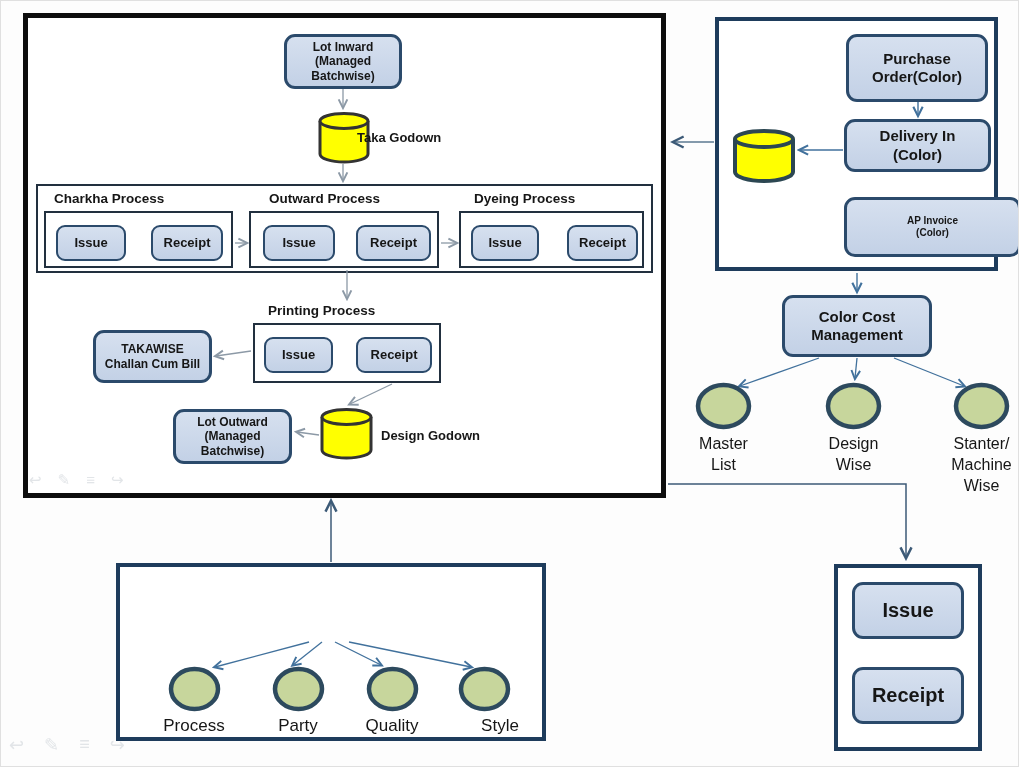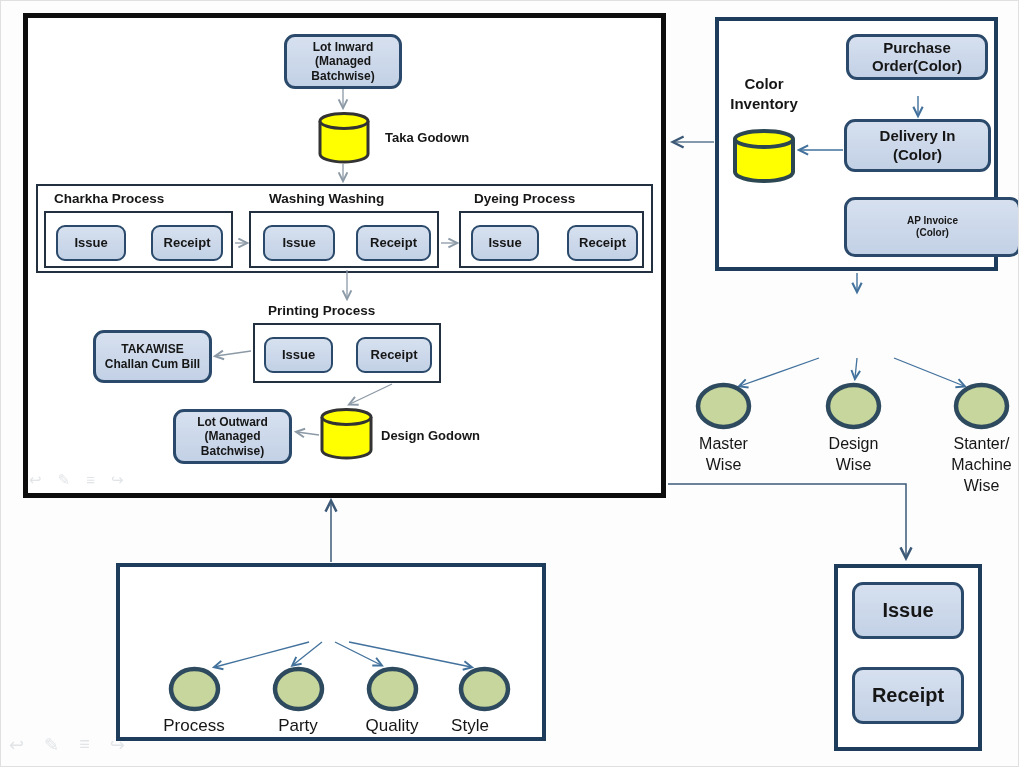--- a/index.html
+++ b/index.html
@@ -94,24 +94,24 @@
   <div class="abs node pre" style="left:283px; top:33px; width:118px; height:55px; font-size:12px;">Lot Inward
 (Managed
 Batchwise)</div>
 
   <div class="abs cyl" style="left:317px; top:110px; width:52px; height:53px;">
     <svg width="52" height="53" viewBox="0 0 52 53">
       <path d="M2,10 v33 a24,8 0 0 0 48,0 v-33" fill="#ffff00" stroke="#333333" stroke-width="3"></path>
       <ellipse cx="26" cy="10" rx="24" ry="7.5" fill="#ffff00" stroke="#333333" stroke-width="3"></ellipse>
     </svg>
   </div>
-  <div class="abs lbl" style="left:384px; top:129px; width:110px; text-align:left; font-size:13px;">Taka Godown</div>
+  <div class="abs lbl" style="left:356px; top:129px; width:110px; text-align:left; font-size:13px;">Taka Godown</div>
 
   <div class="abs gtitle" style="left:53px; top:190px; width:160px;">Charkha Process</div>
-  <div class="abs gtitle" style="left:268px; top:190px; width:160px;">Washing Washing</div>
+  <div class="abs gtitle" style="left:268px; top:190px; width:160px;">Outward Process</div>
   <div class="abs gtitle" style="left:473px; top:190px; width:160px;">Dyeing Process</div>
 
   <div class="abs node small" style="left:55px; top:224px; width:70px; height:36px;">Issue</div>
   <div class="abs node small" style="left:150px; top:224px; width:72px; height:36px;">Receipt</div>
   <div class="abs node small" style="left:262px; top:224px; width:72px; height:36px;">Issue</div>
   <div class="abs node small" style="left:355px; top:224px; width:75px; height:36px;">Receipt</div>
   <div class="abs node small" style="left:470px; top:224px; width:68px; height:36px;">Issue</div>
   <div class="abs node small" style="left:566px; top:224px; width:71px; height:36px;">Receipt</div>
 
   <div class="abs gtitle" style="left:267px; top:302px; width:160px;">Printing Process</div>
@@ -133,53 +133,53 @@
   </div>
   <div class="abs lbl" style="left:380px; top:427px; width:120px; text-align:left; font-size:13px;">Design Godown</div>
 
   <div class="abs watermark" style="left:28px; top:470px;">
     <span>↩</span>
     <span>✎</span>
     <span>≡</span>
     <span>↪</span>
   </div>
 
-  <div class="abs lbl pre" style="left:712px; top:73px; width:102px; font-size:15px;">Color
-Inventory</div>
   <div class="abs cyl" style="left:731px; top:127px; width:64px; height:56px;">
     <svg width="64" height="56" viewBox="0 0 64 56">
       <path d="M3,11 v33 a29,9 0 0 0 58,0 v-33" fill="#ffff00" stroke="#2c4752" stroke-width="4"></path>
       <ellipse cx="32" cy="11" rx="29" ry="8" fill="#ffff00" stroke="#2c4752" stroke-width="4"></ellipse>
     </svg>
   </div>
-  <div class="abs node pre" style="left:845px; top:33px; width:142px; height:46px; font-size:15px;">Purchase
+  <div class="abs node pre" style="left:845px; top:33px; width:142px; height:68px; font-size:15px;">Purchase
 Order(Color)</div>
   <div class="abs node pre" style="left:843px; top:118px; width:147px; height:53px; font-size:15px;">Delivery In
 (Color)</div>
   <div class="abs node pre" style="left:843px; top:196px; width:177px; height:60px; font-size:10px;">AP Invoice
 (Color)</div>
 
+  <div class="abs node pre" style="left:781px; top:294px; width:150px; height:62px; font-size:15px;">Color Cost
+Management</div>
 
   <div class="abs ell" style="left:694px; top:381px;">
     <svg width="57" height="48" viewBox="0 0 57 48">
         <ellipse cx="28.5" cy="24" rx="25.5" ry="21" fill="#c7d69c" stroke="#2d4a5e" stroke-width="4.5"></ellipse>
       </svg>
   </div>
   <div class="abs ell" style="left:824px; top:381px;">
     <svg width="57" height="48" viewBox="0 0 57 48">
         <ellipse cx="28.5" cy="24" rx="25.5" ry="21" fill="#c7d69c" stroke="#2d4a5e" stroke-width="4.5"></ellipse>
       </svg>
   </div>
   <div class="abs ell" style="left:952px; top:381px;">
     <svg width="57" height="48" viewBox="0 0 57 48">
         <ellipse cx="28.5" cy="24" rx="25.5" ry="21" fill="#c7d69c" stroke="#2d4a5e" stroke-width="4.5"></ellipse>
       </svg>
   </div>
   <div class="abs lbl plain pre" style="left:680px; top:433px; width:85px; font-size:16px;">Master
-Wise</div>
+List</div>
   <div class="abs lbl plain pre" style="left:810px; top:433px; width:85px; font-size:16px;">Design
 Wise</div>
   <div class="abs lbl plain pre" style="left:933px; top:433px; width:95px; font-size:16px;">Stanter/
 Machine
 Wise</div>
 
 
   <div class="abs ell" style="left:167px; top:665px;">
     <svg width="53" height="46" viewBox="0 0 53 46">
         <ellipse cx="26.5" cy="23" rx="23.5" ry="20" fill="#c7d69c" stroke="#2d4a5e" stroke-width="4.5"></ellipse>
@@ -196,21 +196,21 @@
       </svg>
   </div>
   <div class="abs ell" style="left:457px; top:665px;">
     <svg width="53" height="46" viewBox="0 0 53 46">
         <ellipse cx="26.5" cy="23" rx="23.5" ry="20" fill="#c7d69c" stroke="#2d4a5e" stroke-width="4.5"></ellipse>
       </svg>
   </div>
   <div class="abs lbl plain" style="left:143px; top:714px; width:100px; font-size:17px;">Process</div>
   <div class="abs lbl plain" style="left:247px; top:714px; width:100px; font-size:17px;">Party</div>
   <div class="abs lbl plain" style="left:341px; top:714px; width:100px; font-size:17px;">Quality</div>
-  <div class="abs lbl plain" style="left:419px; top:714px; width:100px; font-size:17px;">Style</div>
+  <div class="abs lbl plain" style="left:449px; top:714px; width:100px; font-size:17px;">Style</div>
 
   <div class="abs node" style="left:851px; top:581px; width:112px; height:57px; font-size:20px;">Issue</div>
   <div class="abs node" style="left:851px; top:666px; width:112px; height:57px; font-size:20px;">Receipt</div>
 
   <div class="abs watermark" style="left:8px; top:733px; font-size:18px; gap:20px;">
     <span>↩</span>
     <span>✎</span>
     <span>≡</span>
     <span>↪</span>
   </div>

